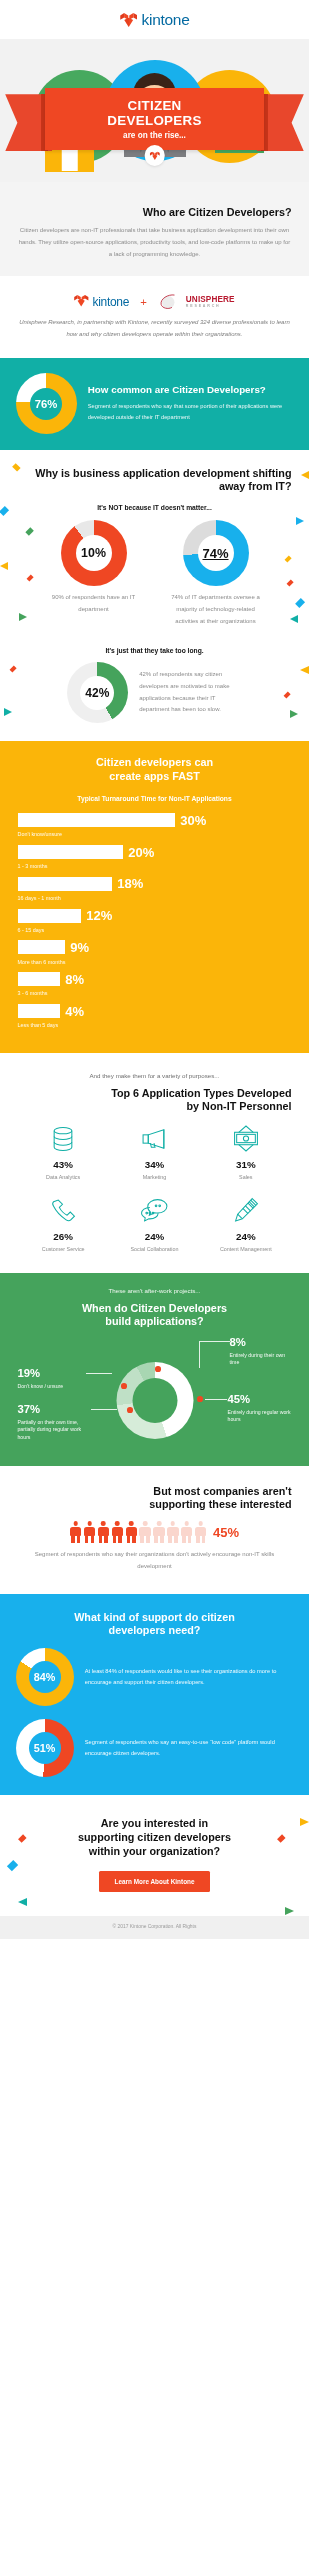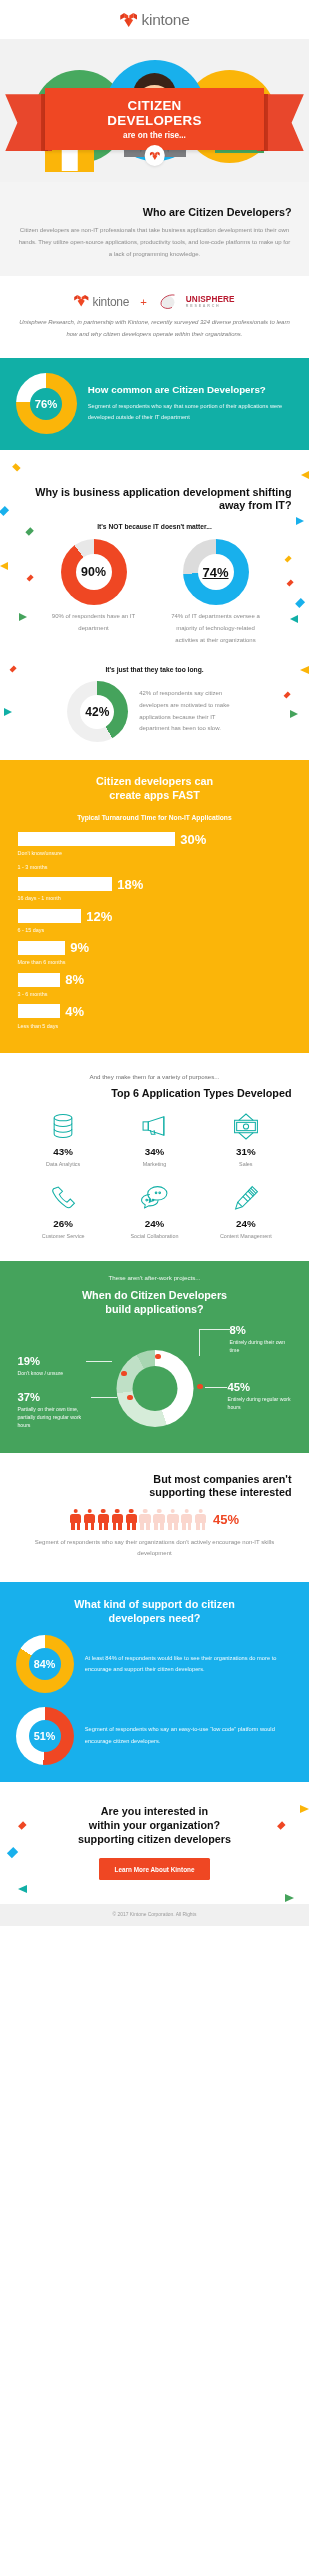--- a/index.html
+++ b/index.html
@@ -11,21 +11,21 @@
   }
   .page { width: 309px; position: relative; overflow: hidden; }
 
   
   .logo-bar {
     height: 39px; background: #ffffff;
     display: flex; align-items: center; justify-content: center; gap: 4.6px;
   }
   .kintone-mark { width: 17.5px; height: 15.5px; position: relative; }
   .kintone-mark svg { display: block; }
-  .kintone-word { font-size: 15.5px; font-weight: 400; color: #737373; letter-spacing: -0.3px; }
+  .kintone-word { font-size: 15.5px; font-weight: 400; color: #0369a1; letter-spacing: -0.3px; }
 
   
   .hero {
     position: relative; background: #f2f2f2; height: 143px; overflow: hidden;
   }
   .hero-people { position: absolute; left: 0; right: 0; top: 9.3px; height: 118px; }
   .blob { position: absolute; border-radius: 50%; }
   .blob-green  { width: 93px; height: 93px; background: #47a95f; left: 33px;  top: 21.6px; }
   .blob-yellow { width: 93px; height: 93px; background: #fbb509; right: 33px; top: 21.6px; }
   .blob-blue   { width: 101px; height: 101px; background: #18b0ec; left: 50%; transform: translateX(-50%); top: 11.3px; }
@@ -319,21 +319,21 @@
     <div class="donut" style="width:61px;height:61px;background:conic-gradient(#fbb509 0% 76%, #ffffff 76% 100%);">
       <div class="hole" style="width:32px;height:32px;background:#11afa6;"></div>
       <span class="val" style="font-size:11.3px;color:#fff;">76%</span>
     </div>
     <div class="teal-right">
       <div class="teal-h">How common are Citizen Developers?</div>
       <div class="teal-p">Segment of respondents who say that some portion of their applications were developed outside of their IT department</div>
     </div>
   </div>
 
-  <div class="sec plain" style="padding-top:36px;padding-bottom:17.5px;">
+  <div class="sec plain" style="padding-top:17px;padding-bottom:17.5px;">
     <div class="confetti cf-diamond" style="left:13.4px;top:15.5px;width:7.2px;height:4.6px;background:#fbb509;"></div>
     <div class="confetti cf-tri-r" style="right:0;top:21.6px;border-right:8.2px solid #fbb509;"></div>
     <div class="confetti cf-diamond" style="left:1px;top:57px;width:6.2px;height:8.2px;background:#18b0ec;"></div>
     <div class="confetti cf-tri-l" style="right:5.2px;top:67px;border-left:8.2px solid #18b0ec;"></div>
     <div class="confetti cf-diamond" style="left:27px;top:78px;width:5.2px;height:7.2px;background:#45a35c;"></div>
     <div class="confetti cf-tri-r" style="left:0;top:112px;border-right:8.2px solid #fbb509;"></div>
     <div class="confetti cf-diamond" style="left:28px;top:125px;width:4.1px;height:6.2px;background:#ef4723;"></div>
     <div class="confetti cf-diamond" style="right:18.5px;top:106px;width:4.1px;height:6.2px;background:#fbb509;"></div>
     <div class="confetti cf-diamond" style="right:16.5px;top:130px;width:4.1px;height:6.2px;background:#ef4723;"></div>
     <div class="confetti cf-diamond" style="right:6.2px;top:149px;width:6.2px;height:8.2px;background:#18b0ec;"></div>
@@ -345,21 +345,21 @@
     <div class="confetti cf-tri-l" style="left:4.1px;top:258px;border-left:8.2px solid #11afa6;"></div>
     <div class="confetti cf-tri-l" style="right:11.3px;top:260px;border-left:8.2px solid #45a35c;"></div>
 
     <div class="h-dark">Why is business application development shifting away from IT?</div>
     <div class="sub-bold" style="margin-top:11.3px;">It's NOT because IT doesn't matter...</div>
 
     <div class="donut-row">
       <div class="donut-item">
         <div class="donut" style="width:66px;height:66px;margin:0 auto;background:conic-gradient(#ef4723 0% 90%, #e8e8e8 90% 100%);">
           <div class="hole" style="width:36px;height:36px;background:#ffffff;"></div>
-          <span class="val" style="font-size:12.4px;color:#111;">90%</span>
+          <span class="val" style="font-size:12.4px;color:#111;">10%</span>
         </div>
         <div class="donut-cap">90% of respondents have an IT department</div>
       </div>
       <div class="donut-item">
         <div class="donut" style="width:66px;height:66px;margin:0 auto;background:conic-gradient(#18b0ec 0% 74%, #dcdcdc 74% 100%);">
           <div class="hole" style="width:36px;height:36px;background:#ffffff;"></div>
           <span class="val" style="font-size:13px;color:#111;text-decoration:underline;">74%</span>
         </div>
         <div class="donut-cap">74% of IT departments oversee a majority of technology-related activities at their organizations</div>
       </div>
@@ -385,20 +385,24 @@
 
     <div class="bars">
       <div class="bar-row">
         <div class="bar-line">
           <div class="bar-fill" style="width:157px;"></div>
           <span class="bar-pct">30%</span>
         </div>
         <div class="bar-label">Don't know/unsure</div>
       </div>
       <div class="bar-row">
+        <div class="bar-line">
+          <div class="bar-fill" style="width:105px;"></div>
+          <span class="bar-pct">20%</span>
+        </div>
         <div class="bar-label">1 - 3 months</div>
       </div>
       <div class="bar-row">
         <div class="bar-line">
           <div class="bar-fill" style="width:94px;"></div>
           <span class="bar-pct">18%</span>
         </div>
         <div class="bar-label">16 days - 1 month</div>
       </div>
       <div class="bar-row">
@@ -429,20 +433,21 @@
         </div>
         <div class="bar-label">Less than 5 days</div>
       </div>
     </div>
   </div>
 
   <div class="sec plain" style="padding-top:19.6px;padding-bottom:20.6px;">
     <div class="eyebrow">And they make them for a variety of purposes...</div>
     <div class="h-dark" style="margin-top:7.2px;">
       <div>Top 6 Application Types Developed</div>
+      <div>by Non-IT Personnel</div>
     </div>
 
     <div class="grid6">
       <div class="cell">
         <div class="cell-icon">
           <svg width="24" height="26" viewBox="0 0 46 50" fill="none" stroke="#11afa6" stroke-width="2">
             <ellipse cx="23" cy="9" rx="17" ry="6"></ellipse>
               <path d="M6 9v32c0 3.3 7.6 6 17 6s17-2.7 17-6V9"></path>
             <path d="M6 20c0 3.3 7.6 6 17 6s17-2.7 17-6"></path>
               <path d="M6 31c0 3.3 7.6 6 17 6s17-2.7 17-6"></path>
@@ -662,22 +667,22 @@
   <div class="sec-cta">
     <div class="confetti cf-tri-l" style="right:0;top:23px;border-left:9.3px solid #fbb509;"></div>
     <div class="confetti cf-diamond" style="left:19.6px;top:40px;width:4.6px;height:6.7px;background:#ef4723;"></div>
     <div class="confetti cf-diamond" style="right:25px;top:40px;width:4.6px;height:6.7px;background:#ef4723;"></div>
     <div class="confetti cf-diamond" style="left:9.3px;top:66px;width:6.7px;height:9.3px;background:#18b0ec;"></div>
     <div class="confetti cf-tri-r" style="left:17.5px;top:103px;border-right:9.3px solid #11afa6;"></div>
     <div class="confetti cf-tri-l" style="right:15.5px;top:112px;border-left:9.3px solid #45a35c;"></div>
 
     <div class="cta-h">
       <div>Are you interested in</div>
+      <div>supporting citizen developers</div>
       <div>within your organization?</div>
-      <div>supporting citizen developers</div>
     </div>
     <button class="cta-btn">Learn More About Kintone</button>
   </div>
 
   <div class="footer">
     <div class="footer-txt">© 2017 Kintone Corporation. All Rights</div>
   </div>
 
 </div>
 

